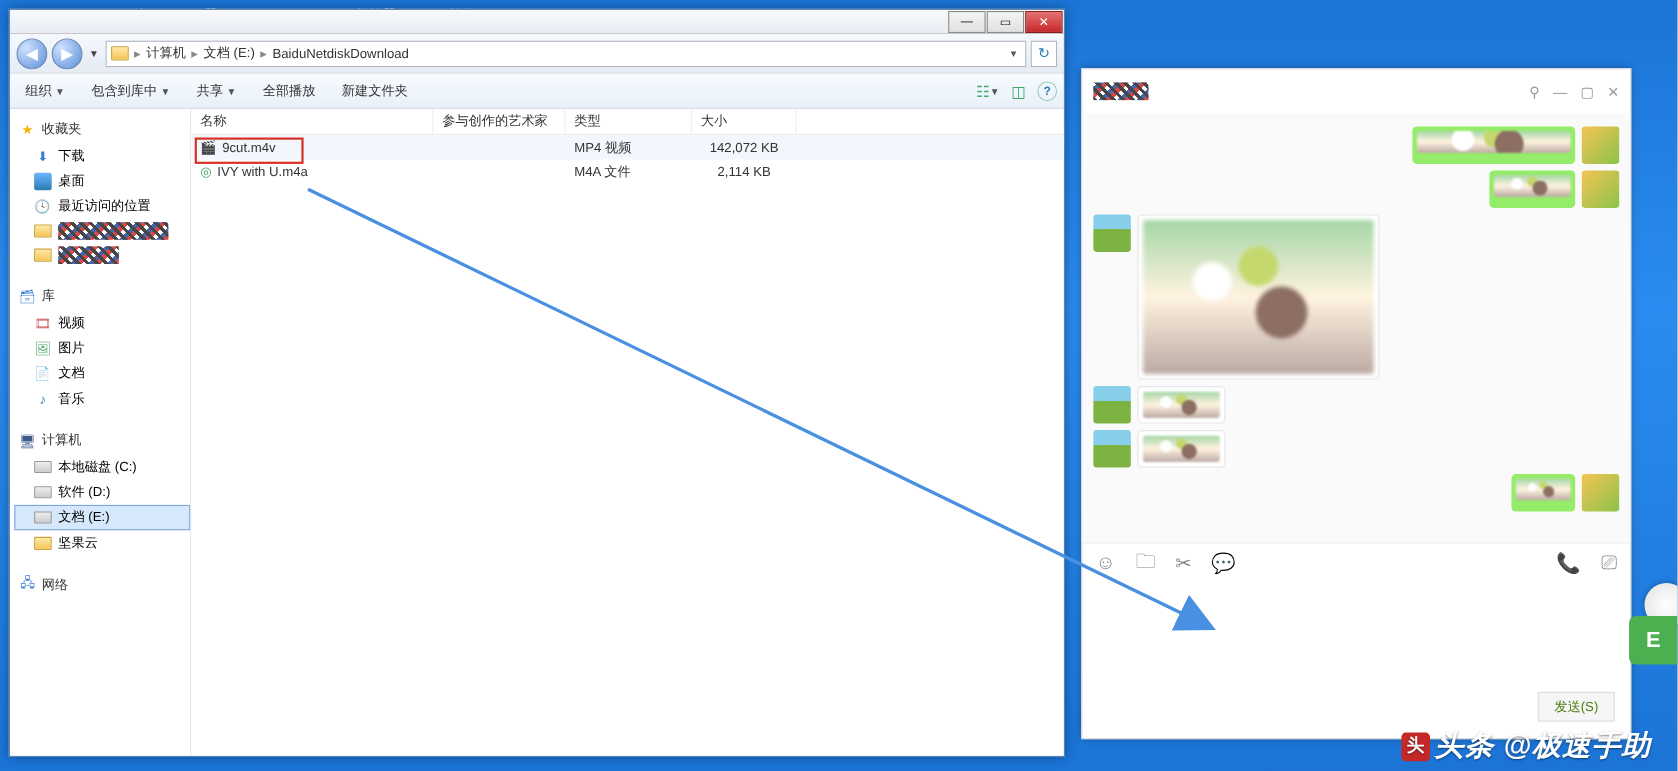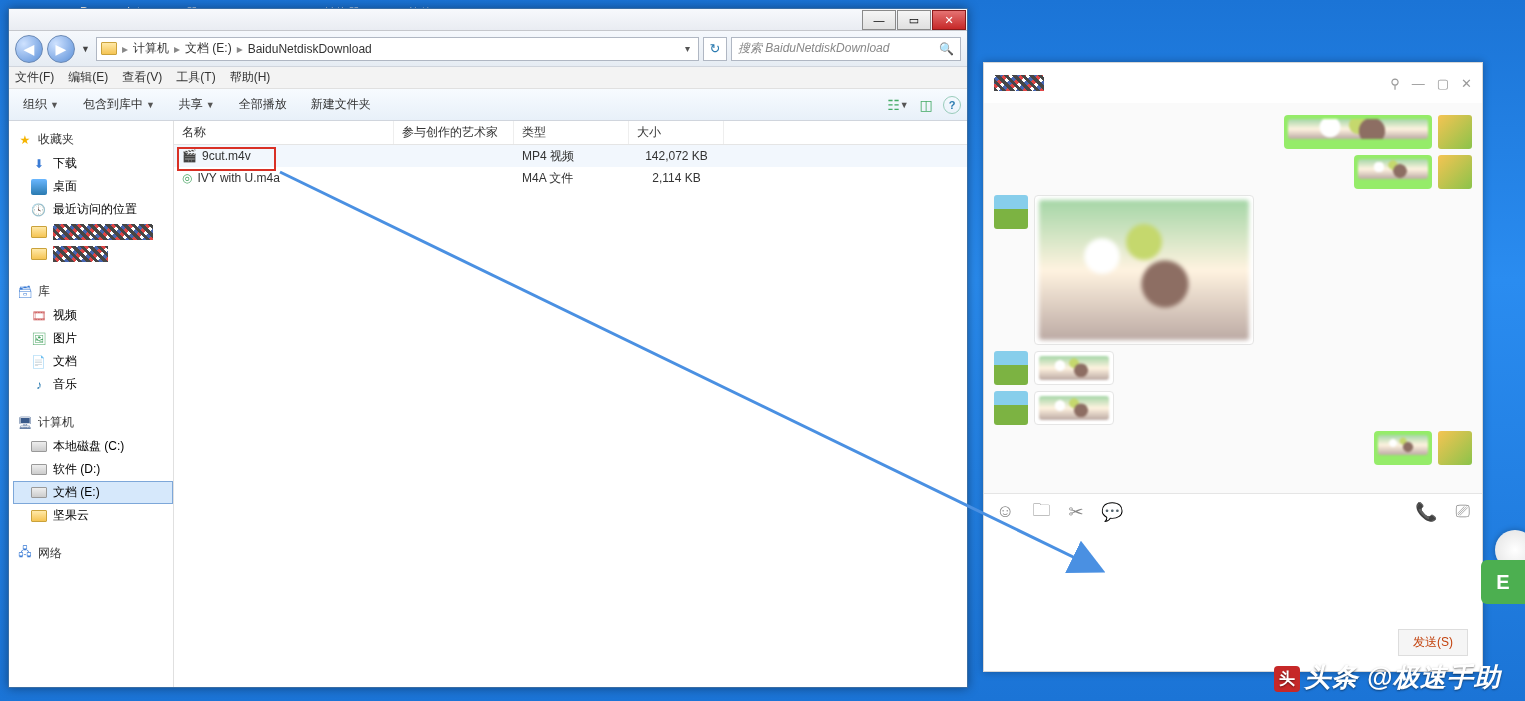--- a/index.html
+++ b/index.html
@@ -90,21 +90,21 @@
     radial-gradient(circle at 50% 30%, #c5d86d 0 12%, transparent 13%),
     linear-gradient(180deg,#a5d6a7,#fff3e0,#bcaaa4);
     filter:blur(2px); border-radius:3px;}
   .pic.sm{ width:120px; height:40px; filter:blur(1px);}
   .avatar.tree{ background:linear-gradient(180deg,#87ceeb 0 40%, #7cb342 40% 100%);}
   .chat-toolbar{ height:36px; border-top:1px solid #e5e5e5; display:flex; align-items:center; padding:0 12px; gap:18px; color:#888; font-size:18px;}
   .chat-toolbar span{cursor:pointer;}
   .chat-toolbar .spacer{flex:1;}
   .chat-input{ height:100px; border-top:0; padding:8px 12px; font-size:13px; color:#333; position:relative;}
   .chat-send{ height:42px; display:flex; justify-content:flex-end; padding:0 14px; align-items:flex-start;}
-  .send-btn{ padding:4px 14px; border:1px solid #ddd; background:#f5f5f5; font-size:12px; color:#c2410c; cursor:pointer;}
+  .send-btn{ padding:4px 14px; border:1px solid #ddd; background:#f5f5f5; font-size:12px; color:#4d7c0f; cursor:pointer;}
   
   .arrow-svg{ position:absolute; left:0; top:0; pointer-events:none; }
   .watermark{ position:absolute; right:24px; bottom:6px; color:#fff; font-size:26px; font-weight:600; font-style:italic; text-shadow:0 1px 2px rgba(0,0,0,.5); letter-spacing:1px;}
   .wm-logo{ display:inline-block; width:26px; height:26px; background:#c62828; color:#fff; border-radius:4px; text-align:center; line-height:26px; font-style:normal; margin-right:4px; vertical-align:middle; font-size:16px;}
   .badge-e{ position:absolute; right:0; top:560px; width:44px; height:44px; background:#4caf50; border-radius:6px 0 0 6px; display:flex; align-items:center; justify-content:center; color:#fff; font-size:20px; font-weight:bold;}
   .circle-glow{position:absolute; right:-10px; top:530px; width:40px;height:40px;border-radius:50%; background:radial-gradient(circle,#fff,#e0e0e0); box-shadow:0 0 6px rgba(0,0,0,.3);}
 </style>
 </head>
 <body>
 
@@ -128,33 +128,22 @@
       <span class="folder-icon"></span>
       <span class="sep">▸</span>
       <span>计算机</span>
       <span class="sep">▸</span>
       <span>文档 (E:)</span>
       <span class="sep">▸</span>
       <span>BaiduNetdiskDownload</span>
       <span class="drop">▾</span>
     </div>
     <div class="refresh-btn">↻</div>
-    <div class="searchbox">
-      <span>搜索 BaiduNetdiskDownload</span>
-      <span class="mag">🔍</span>
-    </div>
-  </div>
-
-  <div class="menubar">
-    <span>文件(F)</span>
-    <span>编辑(E)</span>
-    <span>查看(V)</span>
-    <span>工具(T)</span>
-    <span>帮助(H)</span>
-  </div>
+  </div>
+
 
   <div class="cmdbar">
     <div class="item">
         <span>组织</span>
         <span class="drop">▼</span>
       </div>
     <div class="item">
         <span>包含到库中</span>
         <span class="drop">▼</span>
       </div>

